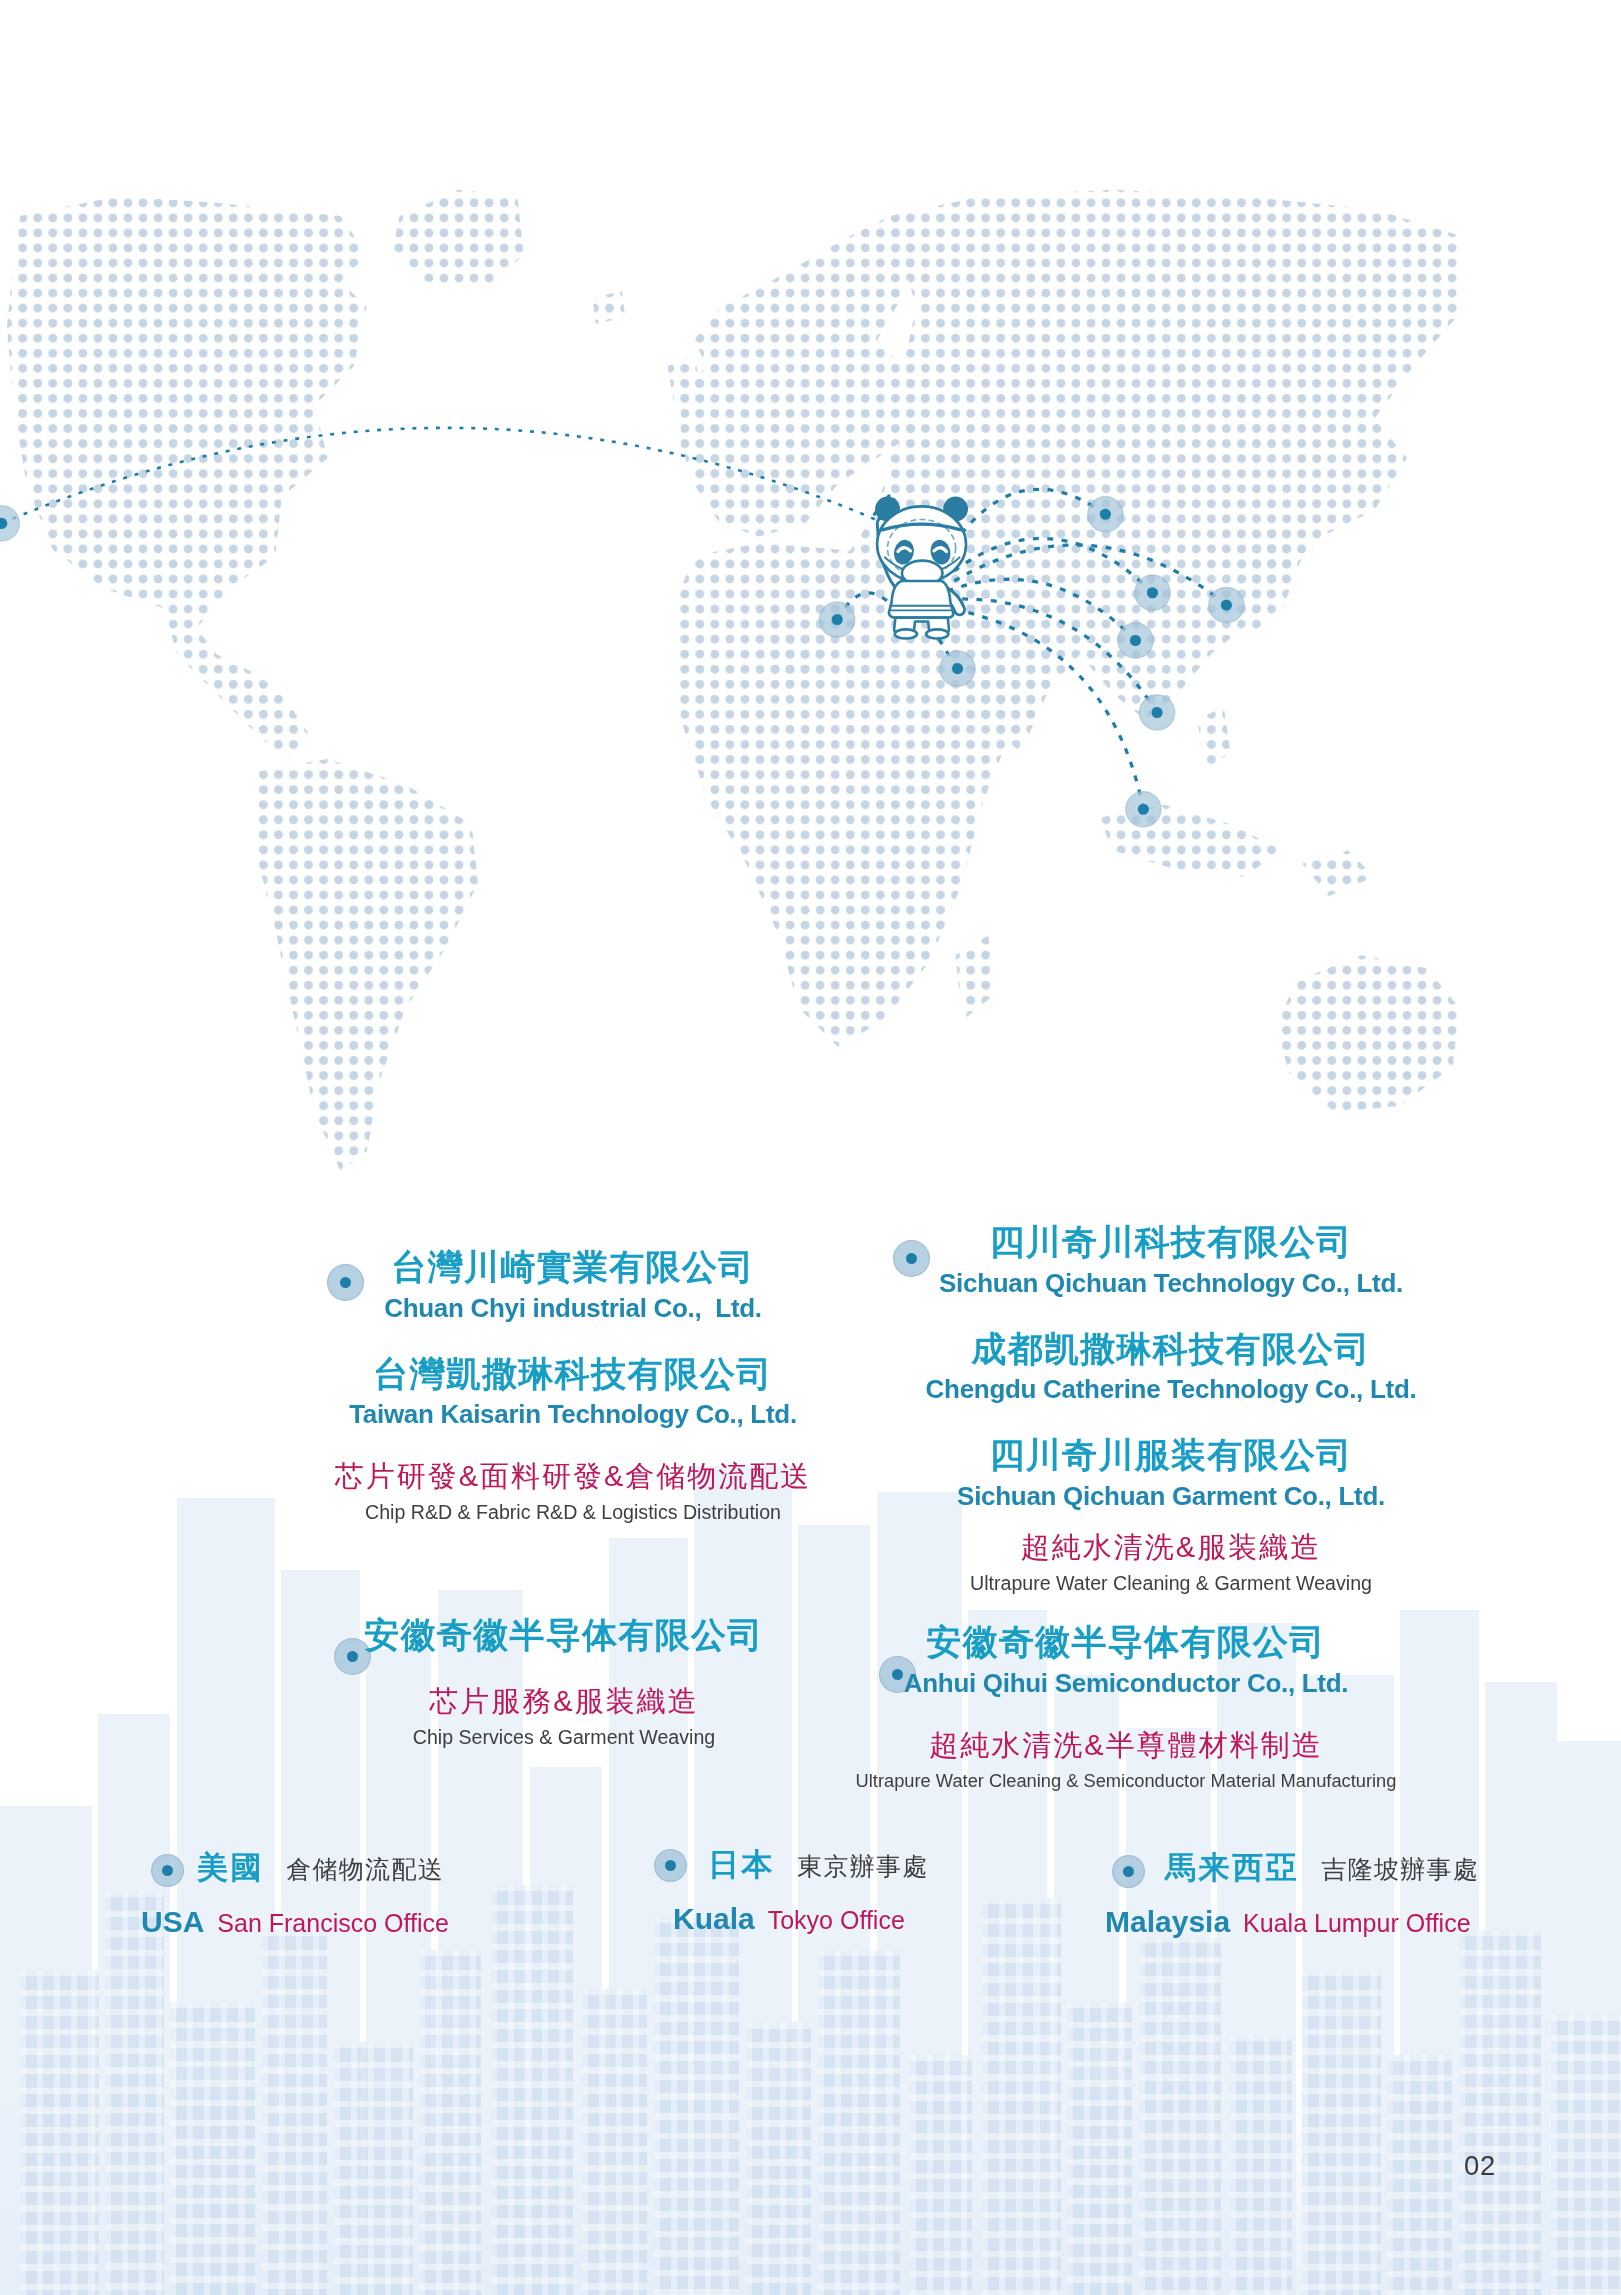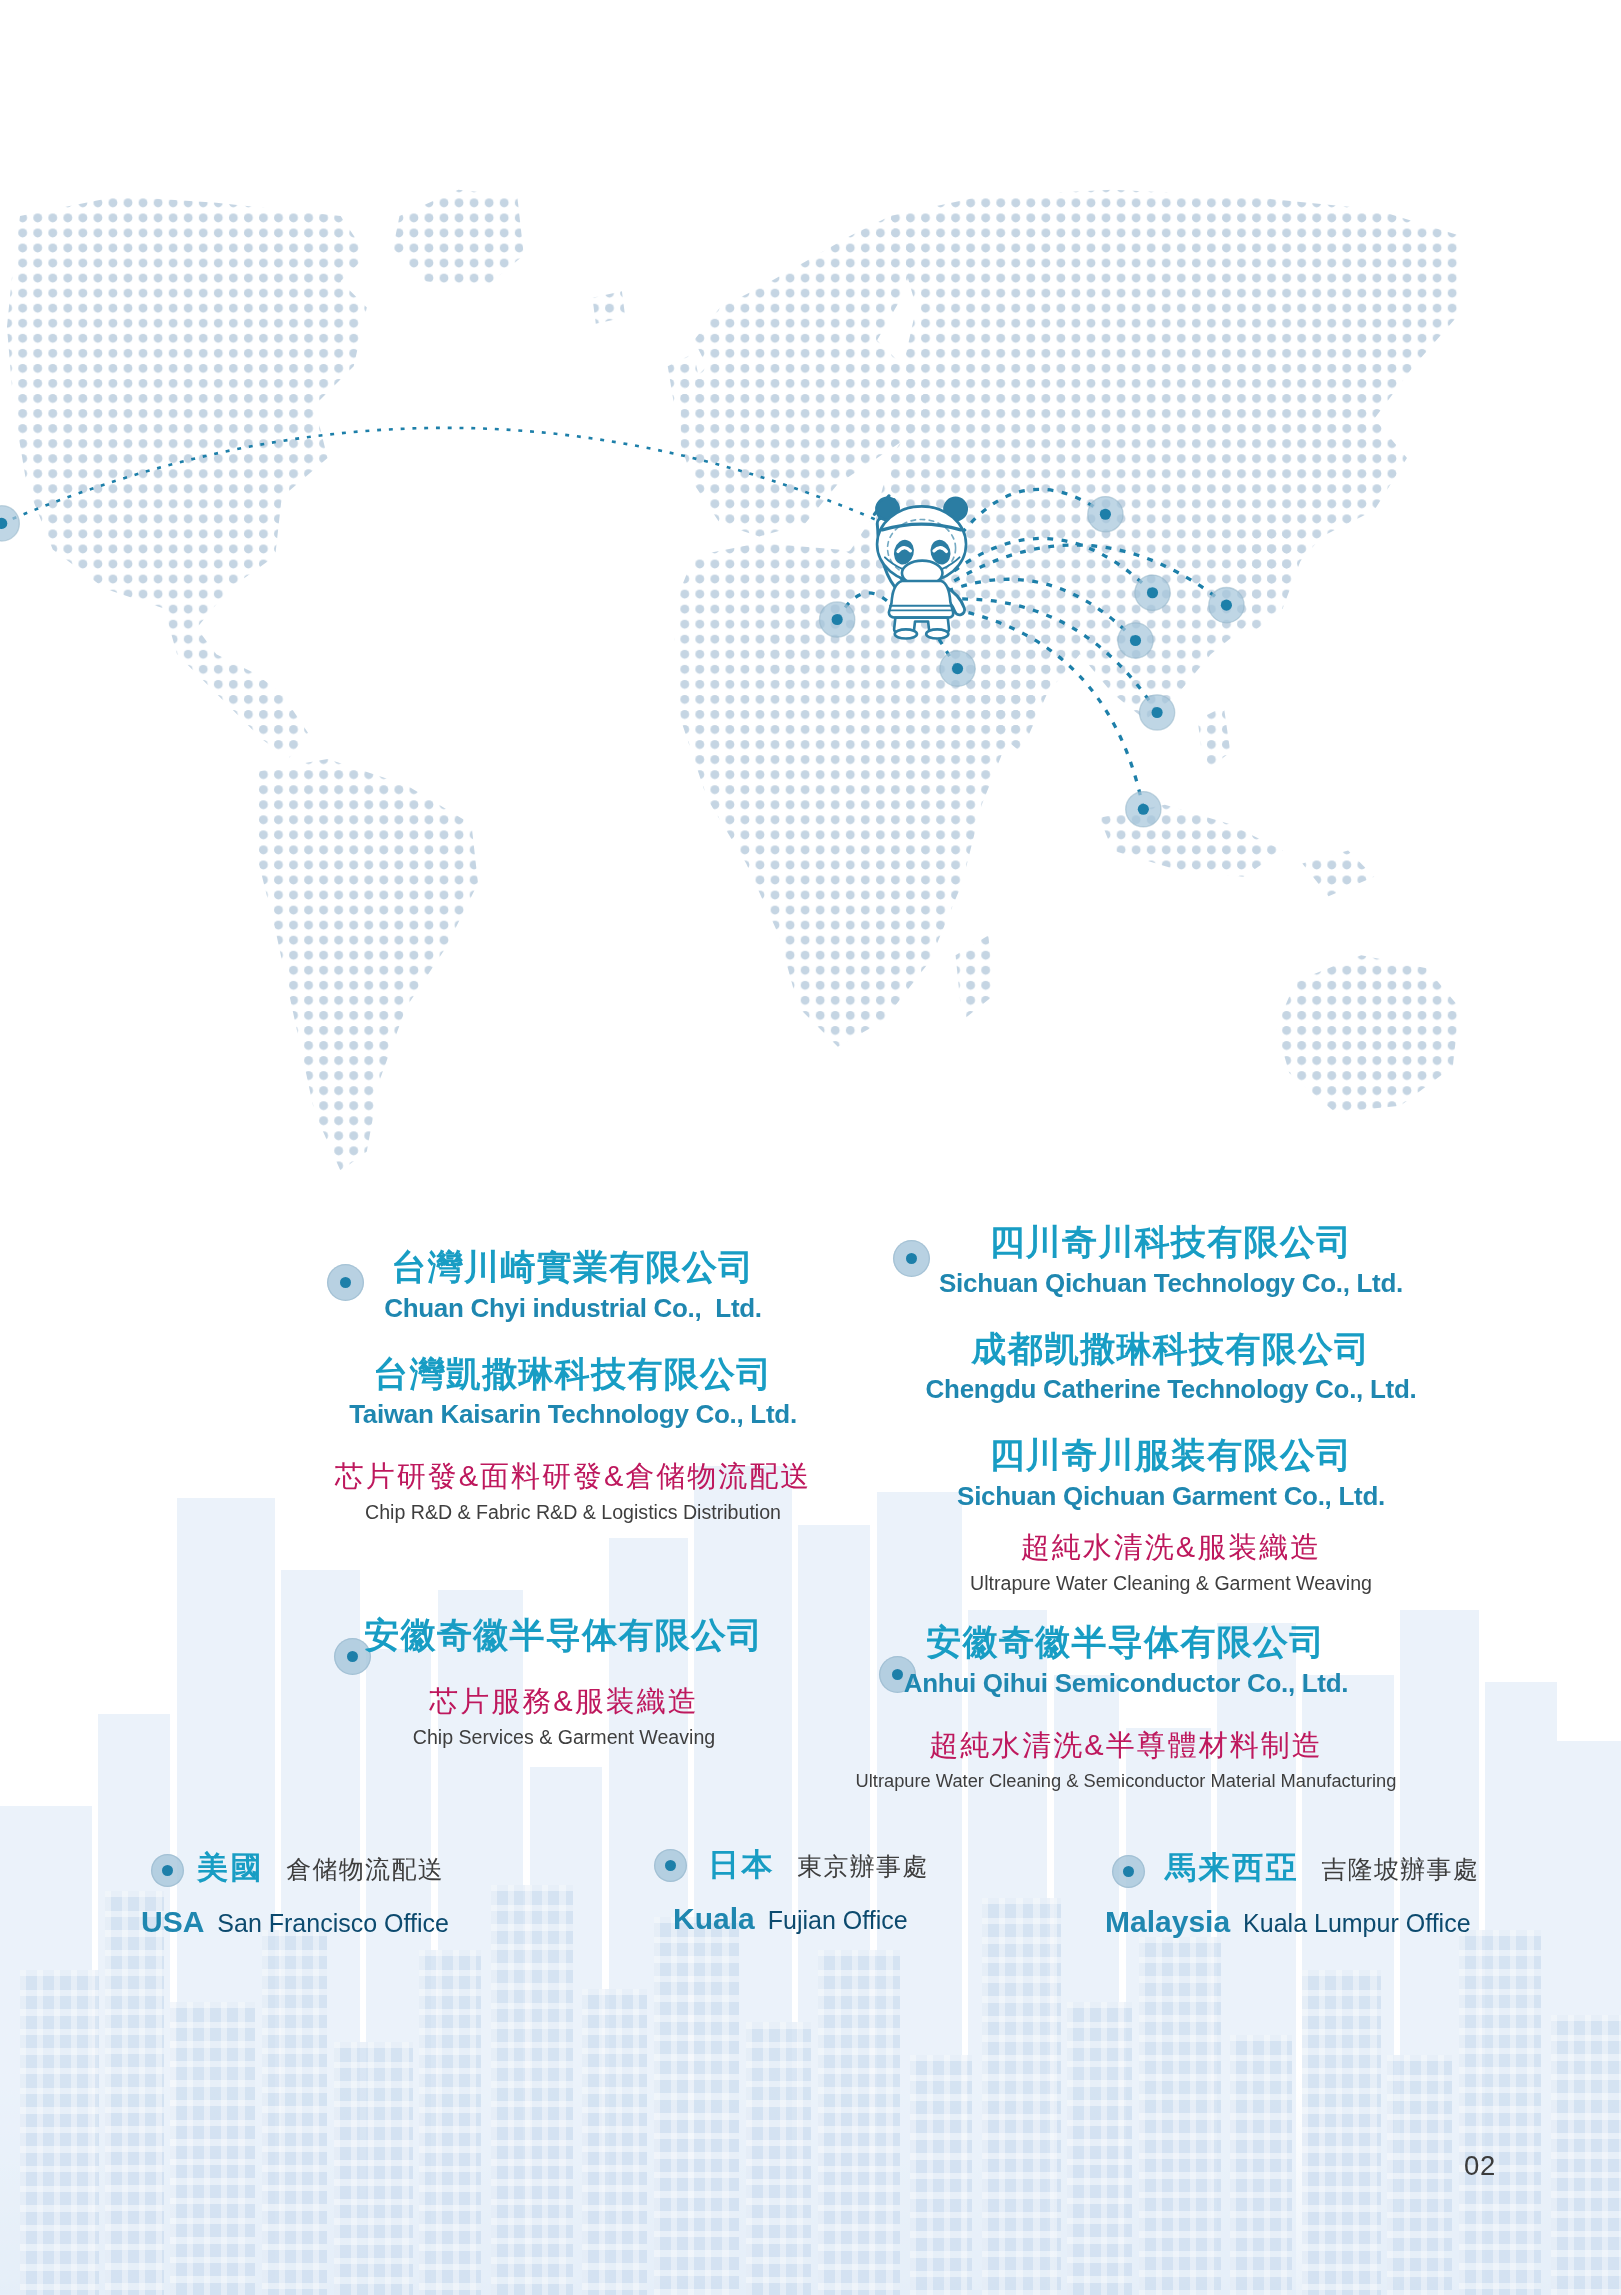--- a/index.html
+++ b/index.html
@@ -23,21 +23,21 @@
   .pin{position:absolute;z-index:2;border-radius:50%;background:rgba(166,198,219,.8);
        box-shadow:inset 0 0 0 1.3px rgba(130,165,188,.35);}
   .pin::after{content:"";position:absolute;left:50%;top:50%;width:11px;height:11px;margin:-5.6px 0 0 -5.6px;
        border-radius:50%;background:#1d7fa9;}
   .office{position:absolute;z-index:2;white-space:nowrap;}
   .row1{padding-left:56px;}
   .row2{margin-top:15.7px;}
   .ocn{font-size:31px;font-weight:bold;color:#189dc4;letter-spacing:2.6px;}
   .osub{font-size:25px;color:#3e3e3e;margin-left:22px;letter-spacing:1.3px;}
   .oen{font-size:30px;font-weight:bold;color:#1f87b0;}
-  .oensub{font-size:25px;color:#0c4a6e;margin-left:13px;}
+  .oensub{font-size:25px;color:#be185d;margin-left:13px;}
   .pagenum{position:absolute;z-index:2;left:1464px;top:2150px;font-size:27.5px;color:#3b3b3b;letter-spacing:0.7px;}
 </style>
 </head>
 <body>
 
 <div class="page">
 
   <div id="city">
     <div class="wash" style="top:2068px;bottom:0;background:linear-gradient(rgba(255,255,255,0),rgba(216,230,245,.55));"></div>
   <div class="tw twb" style="left: 0px; width: 92px; top: 1806px; height: 489px;"></div>
@@ -226,21 +226,21 @@
       <span class="oen">USA</span><span class="oensub">San Francisco Office</span>
     </div>
   </div>
 
   <div class="pin" style="left:654px;top:1849px;width:33px;height:33px;"></div>
   <div class="office" style="left:673px;top:1844px;">
     <div class="row1" style="padding-left:35px;">
       <span class="ocn">日本</span><span class="osub">東京辦事處</span>
     </div>
     <div class="row2">
-      <span class="oen">Kuala</span><span class="oensub">Fujian Office</span>
+      <span class="oen">Kuala</span><span class="oensub">Tokyo Office</span>
     </div>
   </div>
 
   <div class="pin" style="left:1112px;top:1855px;width:33px;height:33px;"></div>
   <div class="office" style="left:1105px;top:1847px;">
     <div class="row1" style="padding-left:60px;">
       <span class="ocn">馬来西亞</span><span class="osub">吉隆坡辦事處</span>
     </div>
     <div class="row2">
       <span class="oen">Malaysia</span><span class="oensub">Kuala Lumpur Office</span>

